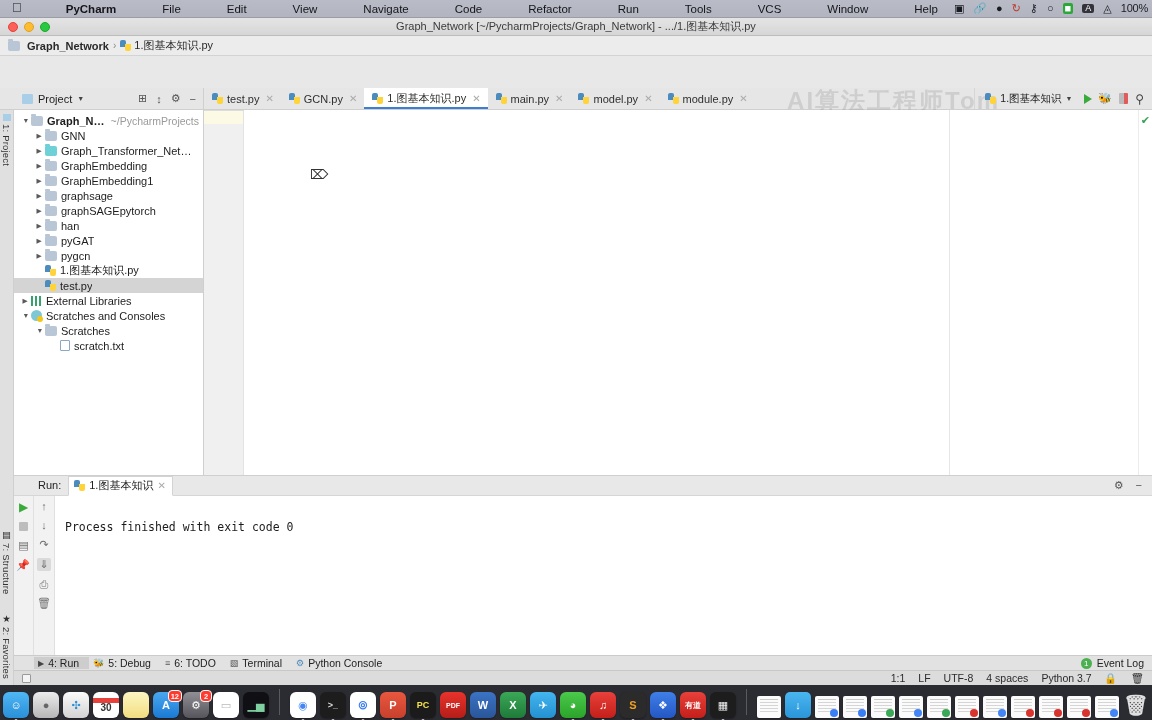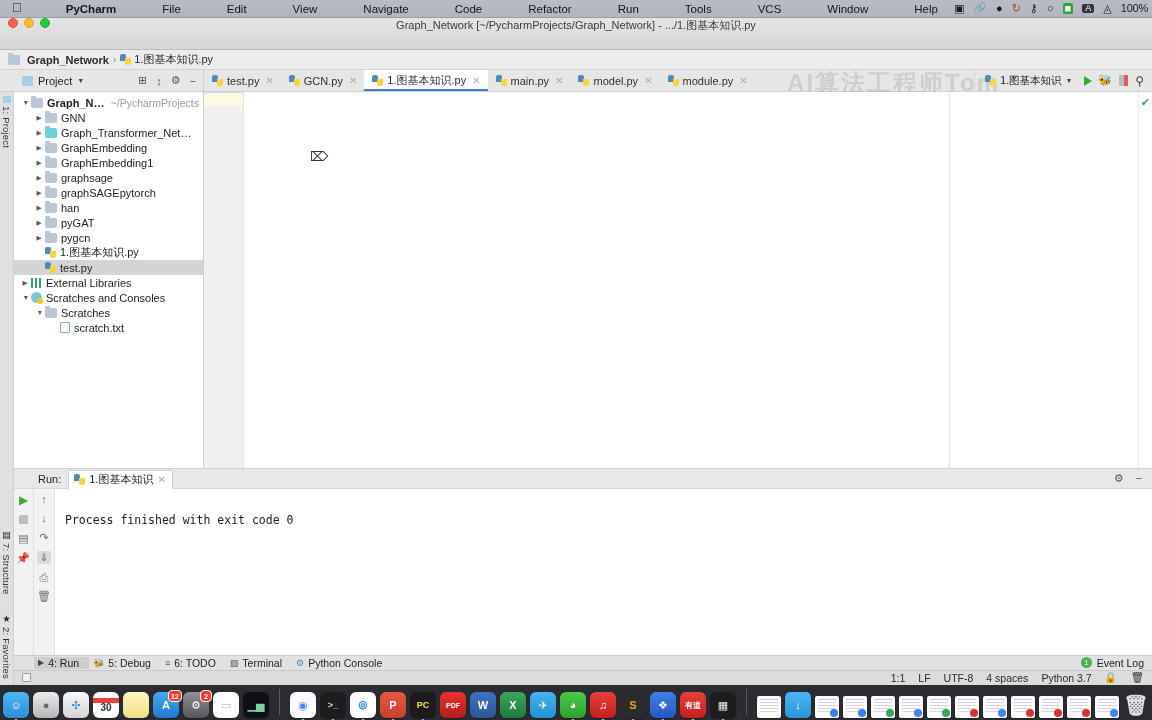--- a/index.html
+++ b/index.html
@@ -26,23 +26,23 @@
   #menubar-right .mi{ display:inline-block; font-size:11px; color:#1a1a22; line-height:1;}
   .batt{ font-size:10.5px; letter-spacing:-.2px;}
 
   
   #pycharm-window{
     position:absolute; top:18px; left:0; width:1152px; height:667px;
     background:#e8e8e8; display:flex; flex-direction:column;
   }
   
   #window-titlebar{
-    height:32px; background:linear-gradient(#e4e4e4,#d6d6d6);
+    height:18px; background:linear-gradient(#e4e4e4,#d6d6d6);
     border-bottom:1px solid #bcbcbc;
-    display:flex; position:relative;
+    display:flex; align-items:center; position:relative;
   }
   .traffic{ display:flex; gap:6px; margin-left:8px;}
   .tl{ width:10px;height:10px;border-radius:50%; }
   .tl.r{background:#fe5f57;border:1px solid #e0443e;}
   .tl.y{background:#febc2e;border:1px solid #dea123;}
   .tl.g{background:#28c840;border:1px solid #1aab29;}
   #window-title{
     position:absolute; left:0; right:0; text-align:center;
     font-size:11px; color:#3b3b3b; pointer-events:none;
   }
@@ -53,21 +53,21 @@
     display:flex; align-items:center; padding-left:8px; gap:4px;
     font-size:11px; color:#2a2a2a;
   }
   .crumb{ display:flex; align-items:center; gap:3px; }
   .crumb.bold{ font-weight:bold; }
   .crumb-sep{ color:#8a8a8a; font-size:10px; }
 
   
   #toolbar-row{
     height:22px; background:#e6e6e6; border-bottom:1px solid #cfcfcf;
-    display:flex; align-items:stretch; position:relative;
+    display:flex; align-items:stretch; position:relative;margin-top:32px;
   }
   #project-header{
     width:204px; display:flex; align-items:center; gap:0px;
     border-right:1px solid #cfcfcf; padding-left:22px; background:#e6e6e6;
   }
   #project-header .proj-label{ font-size:11px; color:#222; margin-left:5px;}
   #project-header .arrow{ margin-left:5px; font-size:7px; color:#444; }
   .ph-icons{ margin-left:auto; display:flex; align-items:center; gap:9px; padding-right:7px; color:#555;}
 
   

